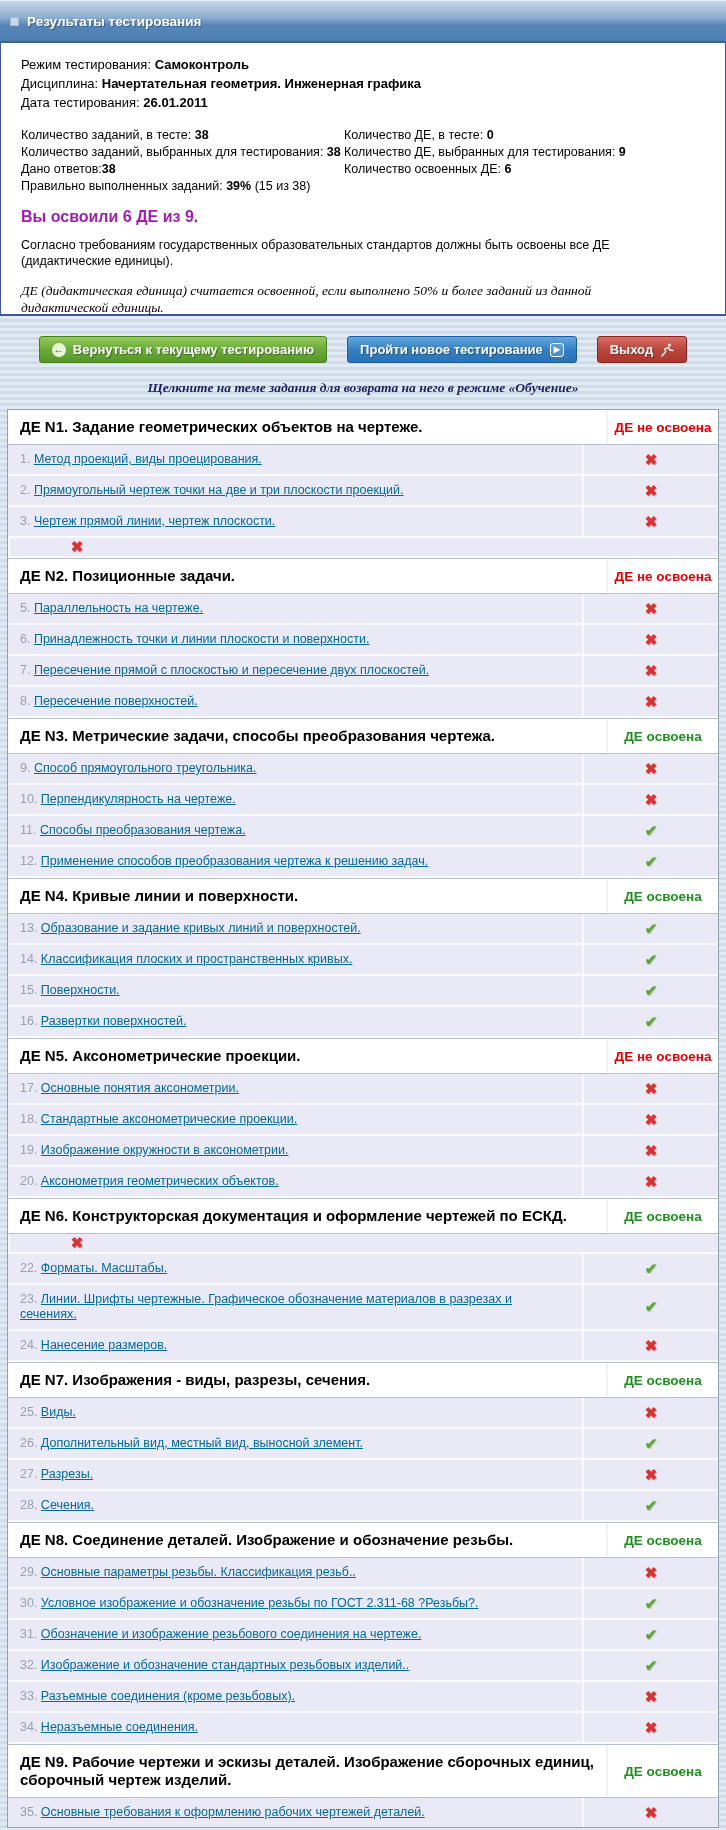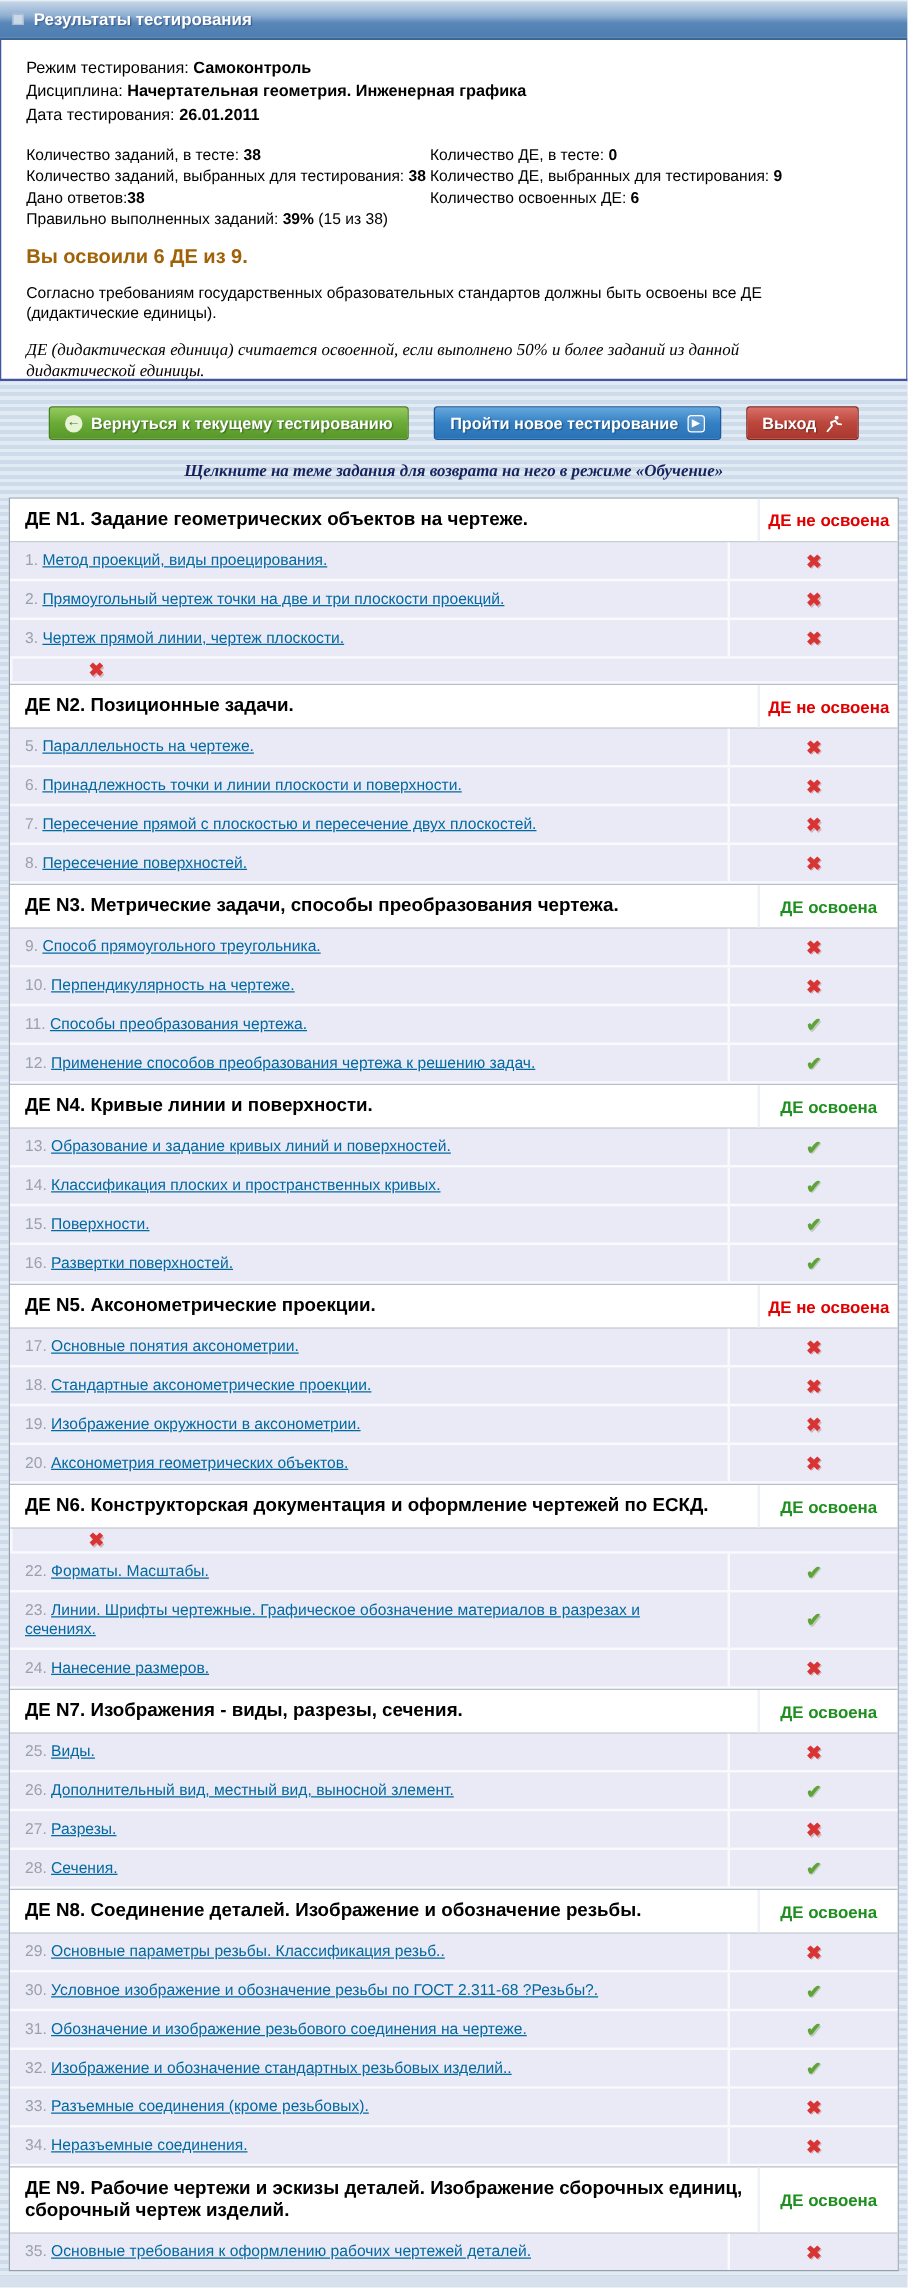--- a/index.html
+++ b/index.html
@@ -4,21 +4,21 @@
 <style>
   * { box-sizing: border-box; margin: 0; padding: 0; }
   html, body { width: 726px; }
   body {
     font-family: "Liberation Sans", sans-serif;
     background: #d7e1ed;
     color: #000;
   }
   
   .titlebar {
-    height: 32px;
+    height: 43px;
     background: linear-gradient(180deg, #c7d6e7 0%, #8fafd2 40%, #5886b8 60%, #4d7db1 100%);
     border-top: 1px solid #e8eef6;
     border-bottom: 2px solid #3a6596;
     display: flex; align-items: center;
     padding-left: 10px;
   }
   .win-icon {
     width: 9px; height: 9px;
     background: #ccd8e7; border: 1px solid #a8bcd4;
     margin-right: 8px;
@@ -34,21 +34,21 @@
     border-right: 1px solid #4155a2;
     border-bottom: 2px solid #4155a2;
     padding: 12px 20px 10px 20px;
     height: 273px;
   }
   .info-line { font-size: 13px; line-height: 19px; }
   .stats { display: flex; margin-top: 15px; }
   .stats-col-left { width: 323px; }
   .stats-col-right { flex: 1; }
   .stat-line { font-size: 12.5px; line-height: 17px; }
-  .summary { color: #a16207; font-weight: bold; font-size: 16px; margin: 13px 0 11px 0; }
+  .summary { color: #a21caf; font-weight: bold; font-size: 16px; margin: 13px 0 11px 0; }
   .note1 { font-size: 12.5px; line-height: 16px; max-width: 620px; margin-bottom: 13px; }
   .note2 {
     font-family: "Liberation Serif", serif; font-style: italic;
     font-size: 13.5px; line-height: 17px; max-width: 600px;
   }
   
   .lower {
     background: repeating-linear-gradient(180deg,
       #e2eaf3 0px, #e2eaf3 3px, #cddbea 3px, #cddbea 6px);
     padding: 20px 0 4px 0;

